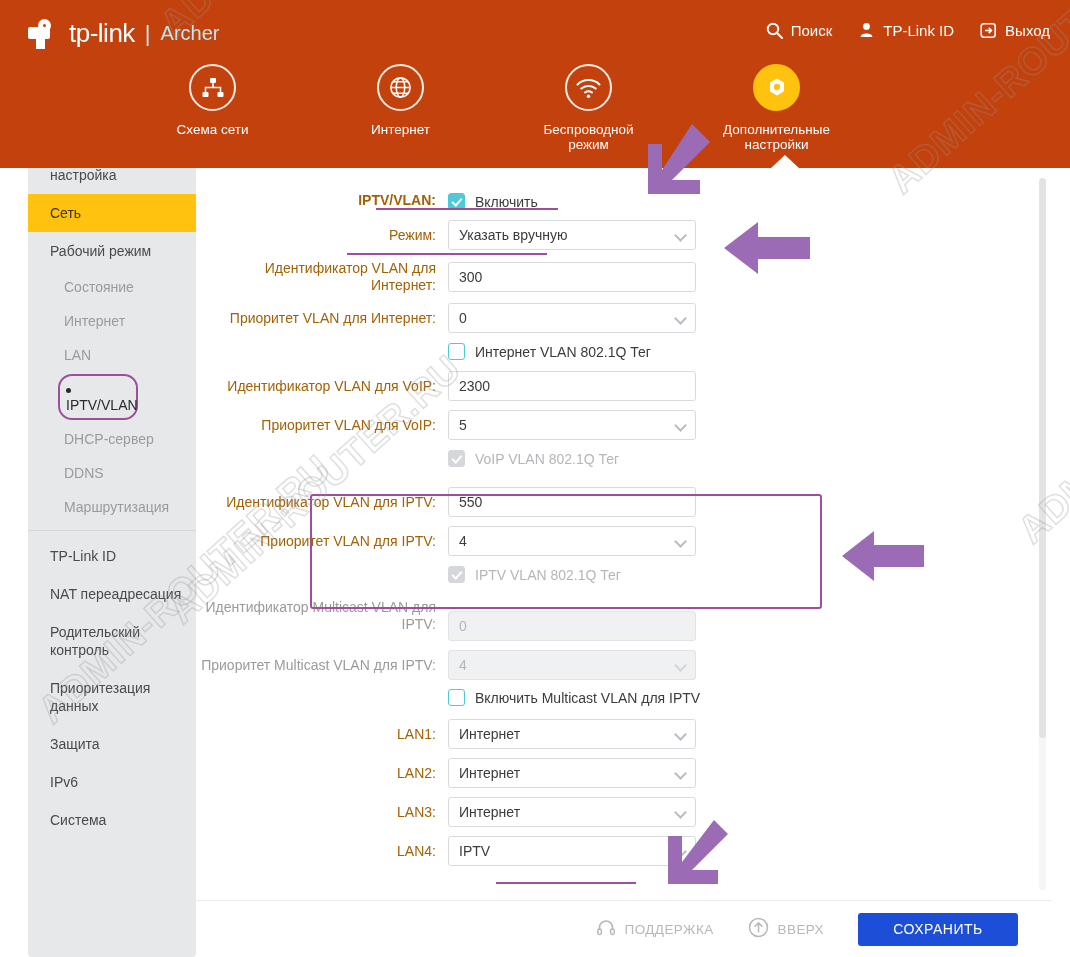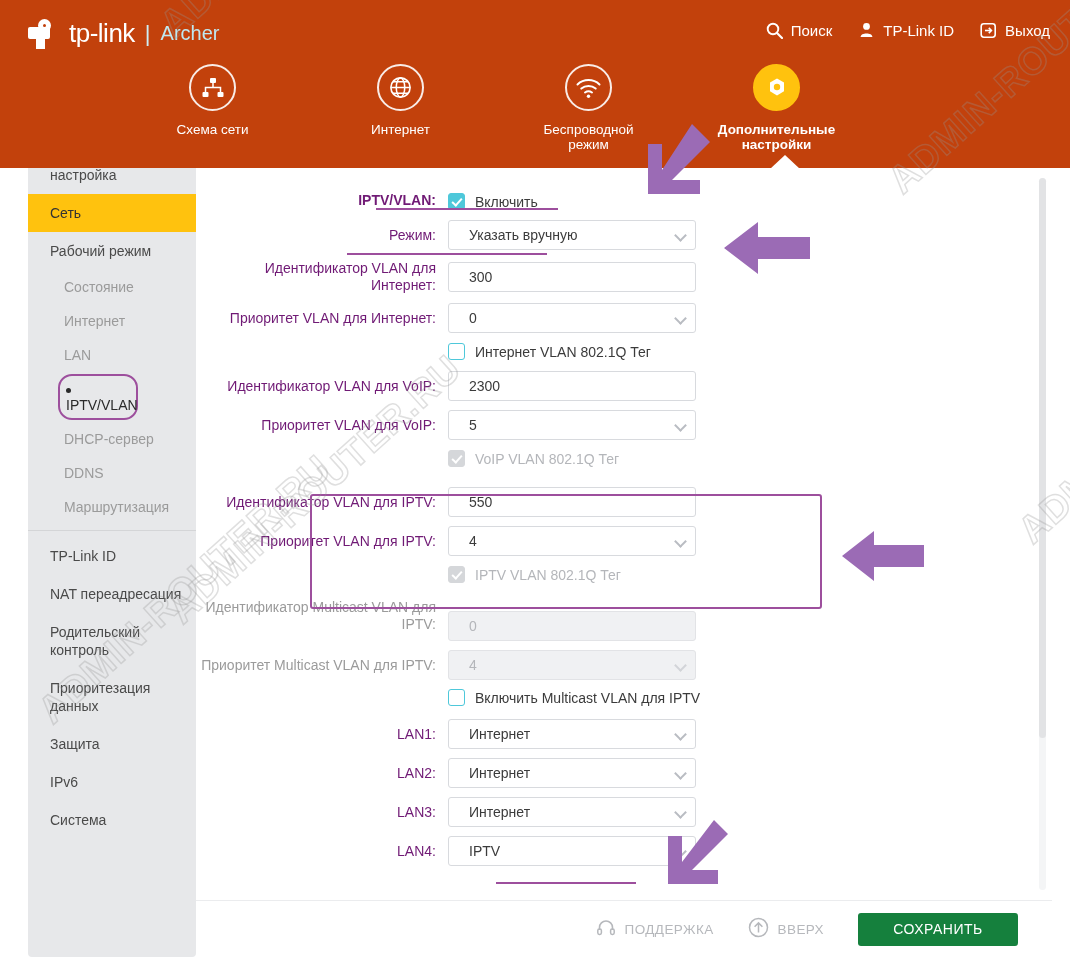--- a/index.html
+++ b/index.html
@@ -43,21 +43,21 @@
 
   .nav { position:absolute; left:0; top:64px; width:989px; display:flex; justify-content:center; gap:78px; }
   .nav-item { width:110px; display:flex; flex-direction:column; align-items:center; cursor:pointer; }
   .nav-circle {
     width:47px; height:47px; border-radius:50%;
     border:2px solid rgba(255,255,255,.9);
     display:flex; align-items:center; justify-content:center;
   }
   .nav-item.active .nav-circle { background:#ffc20e; border-color:#ffc20e; }
   .nav-label { margin-top:11px; color:#fff; font-size:13.5px; text-align:center; line-height:15px; }
-  .nav-item.active .nav-label { font-weight:bold; }
+  .nav-item.active .nav-label { font-weight:normal; }
   .nav-caret {
     position:absolute; left:770px; top:155px;
     width:0; height:0; border-left:15px solid transparent; border-right:15px solid transparent;
     border-bottom:14px solid #ffffff;
   }
 
   
   .page { position:absolute; left:0; top:168px; width:1070px; height:789px; background:#ffffff; }
 
   .sidebar {
@@ -83,28 +83,28 @@
 
   .content {
     position:absolute; left:196px; top:0px; width:856px; height:732px;
     background:#fff; border-radius:0 0 0 0;
     box-shadow:0 0 0 0 transparent;
   }
 
   .row { display:flex; align-items:center; margin-bottom:9px; }
   .lbl {
     width:252px; text-align:right; padding-right:12px;
-    font-size:14px; color:#701a75; line-height:17px;
+    font-size:14px; color:#a16207; line-height:17px;
   }
   .lbl.bold { font-weight:bold; }
   .ctl { width:248px; position:relative; }
   .inp {
     width:248px; height:30px; border:1px solid #d8dade; border-radius:3px;
     background:#fff; font-size:14px; color:#3b3b3b;
-    padding:0 20px; line-height:28px;
+    padding:0 10px; line-height:28px;
   }
   .inp.dis { background:#f0f1f3; color:#b4b6ba; border-color:#e2e3e6; }
   .sel-wrap { position:relative; width:248px; }
   .chev {
     position:absolute; right:11px; top:11px; width:9px; height:9px;
     border-right:2px solid #b9bcc2; border-bottom:2px solid #b9bcc2;
     transform:rotate(45deg);
   }
   .chev.dis { border-color:#d2d4d8; }
 
@@ -134,21 +134,21 @@
   }
 
   
   .footer {
     position:absolute; left:196px; top:732px; width:856px; height:57px;
     background:#fff; border-top:1px solid #ebecee;
     display:flex; align-items:center; justify-content:flex-end; gap:34px; padding-right:34px;
   }
   .f-item { display:flex; align-items:center; gap:9px; color:#b6b8bc; font-size:13.5px; cursor:pointer; letter-spacing:.4px; }
   .save-btn {
-    background:#15803d; color:#fff; font-size:14px; letter-spacing:.5px;
+    background:#1d4ed8; color:#fff; font-size:14px; letter-spacing:.5px;
     border:none; border-radius:3px; width:160px; height:33px; cursor:pointer;
     font-family:"Liberation Sans", sans-serif;
   }
 
   .scroll-track { position:absolute; right:6px; top:10px; width:7px; height:712px; background:#f4f5f6; border-radius:4px; }
   .scroll-thumb { position:absolute; right:6px; top:10px; width:7px; height:560px; background:#e2e3e5; border-radius:4px; }
 
   
   .arrow { position:absolute; fill:#9b6bb5; }
 

